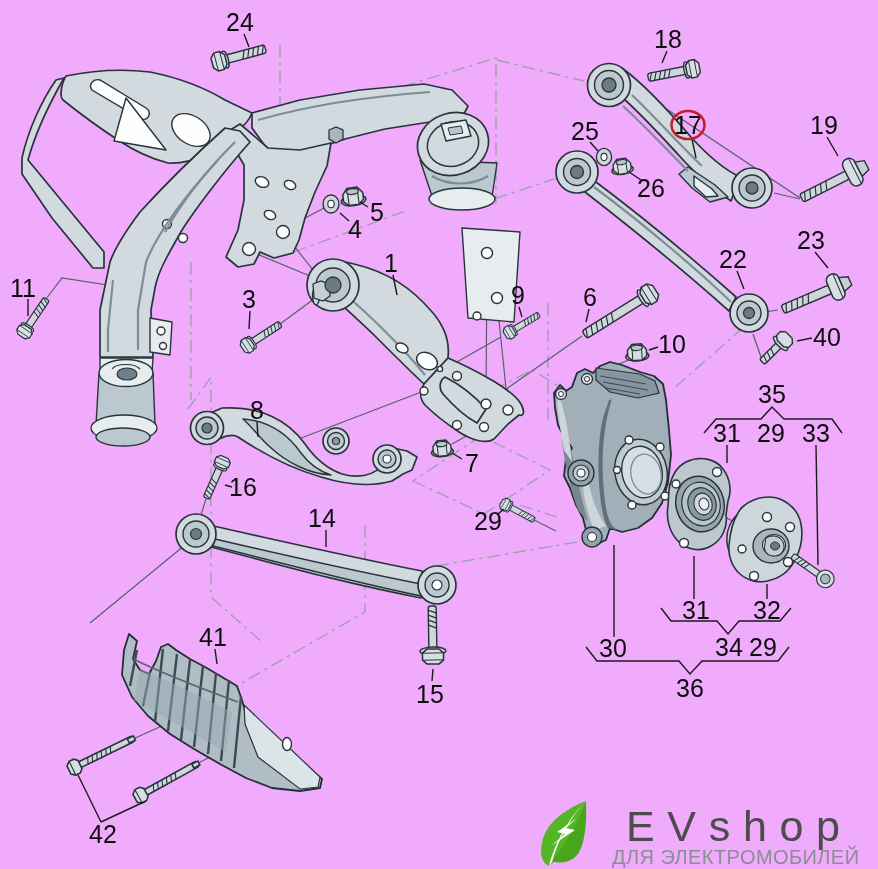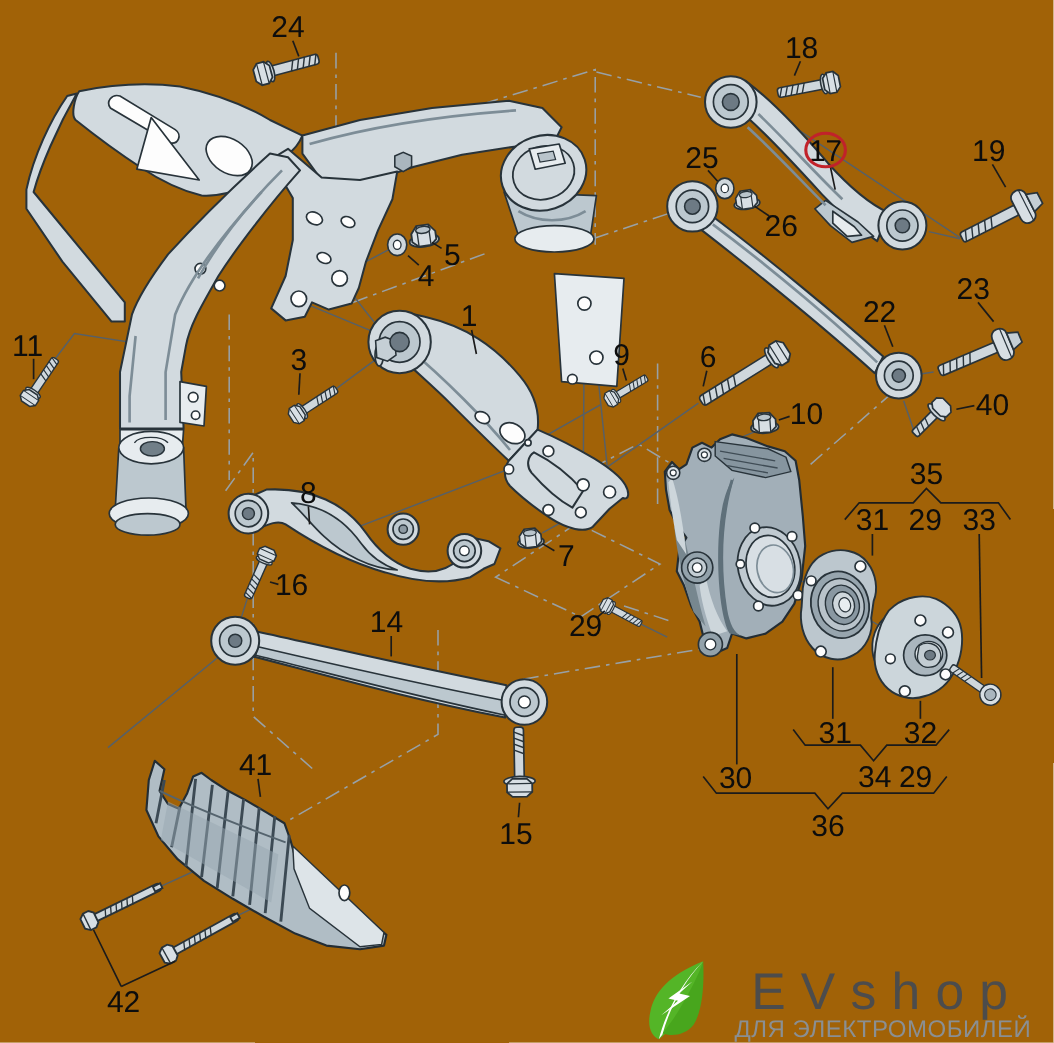--- a/index.html
+++ b/index.html
@@ -1,16 +1,16 @@
 <!DOCTYPE html>
 <html><head>
 <meta charset="utf-8">
 <style>
   html,body{margin:0;padding:0;background:#fff;}
-  #c{position:relative;width:878px;height:869px;overflow:hidden;background:#a16207;
+  #c{position:relative;width:878px;height:869px;overflow:hidden;background:#f0abfc;
      font-family:"Liberation Sans", sans-serif;}
   svg{position:absolute;left:0;top:0;}
   text{font-family:"Liberation Sans", sans-serif;}
   .lbl{font-size:25px;fill:#0d0d0d;text-anchor:middle;}
   .p{fill:#d2dadf;stroke:#28333a;stroke-width:1.7;stroke-linejoin:round;}
   .pl{fill:#e7ecef;stroke:#28333a;stroke-width:1.4;stroke-linejoin:round;}
   .pm{fill:#bcc8cf;stroke:#28333a;stroke-width:1.4;stroke-linejoin:round;}
   .w{fill:#fdfdfd;stroke:#28333a;stroke-width:1.4;}
   .ln{stroke:#55606a;stroke-width:1.2;fill:none;}
   .dd{stroke:#98a1a7;stroke-width:1.3;fill:none;stroke-dasharray:13 5 3 5;}

